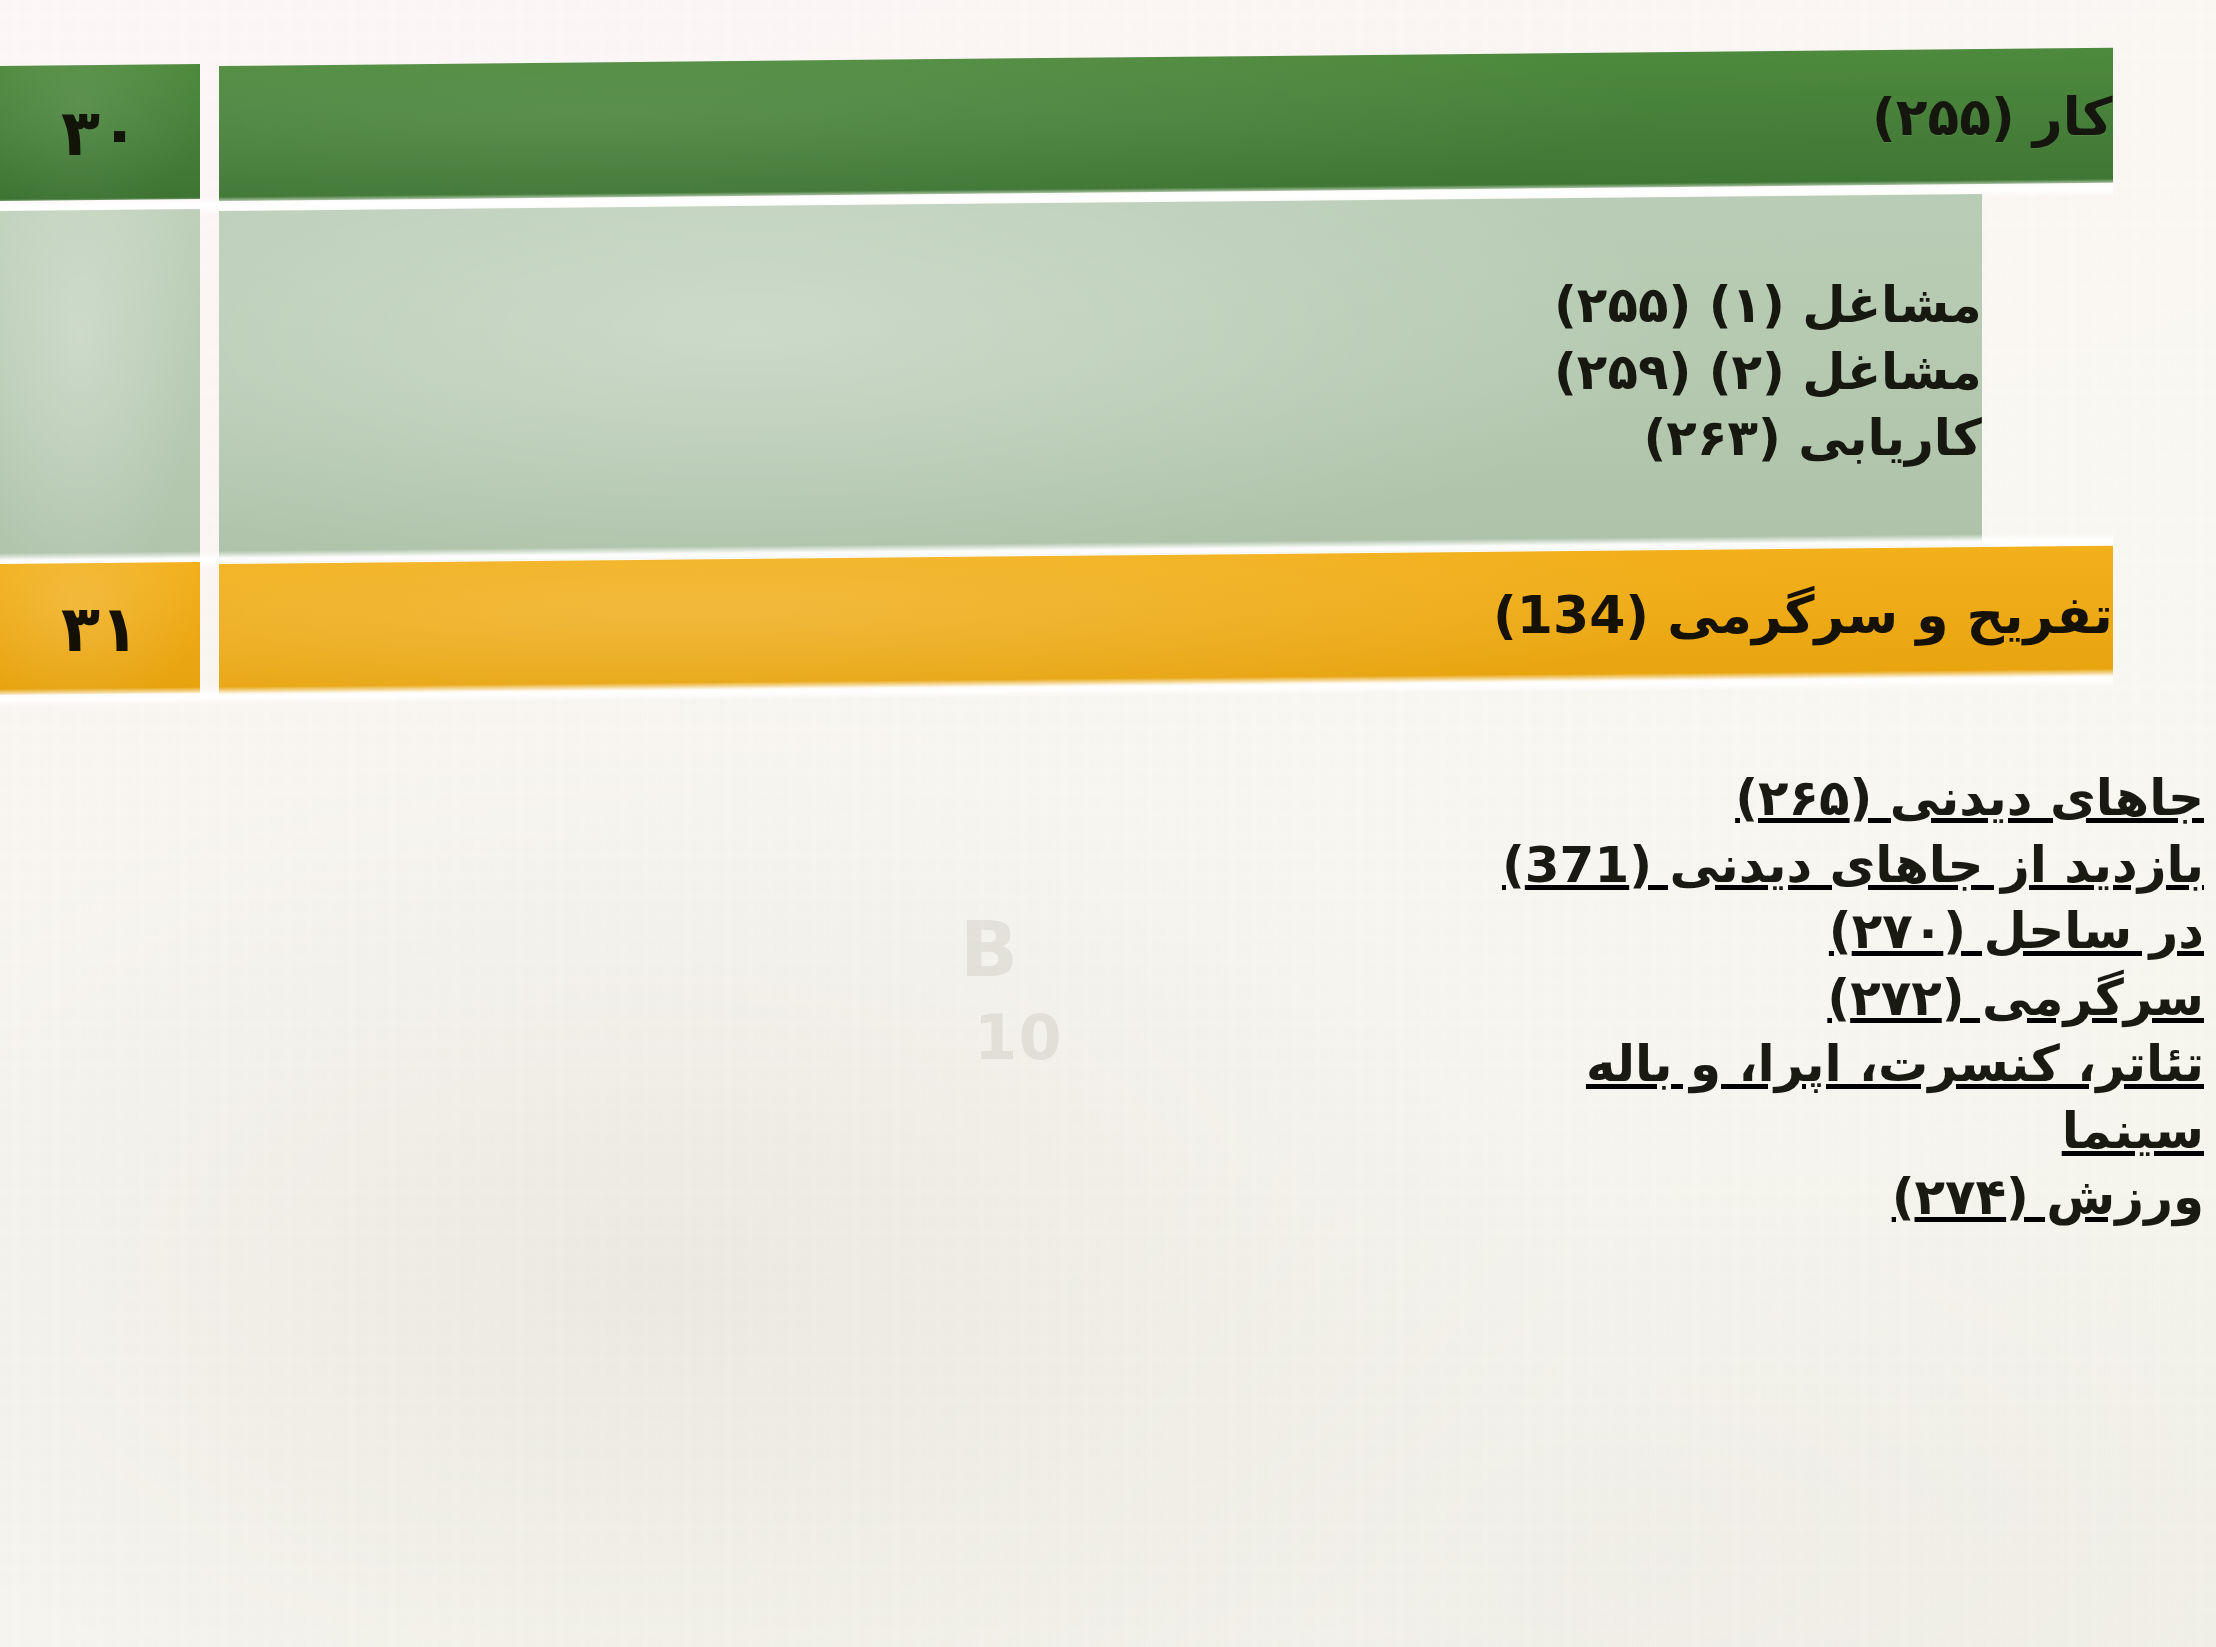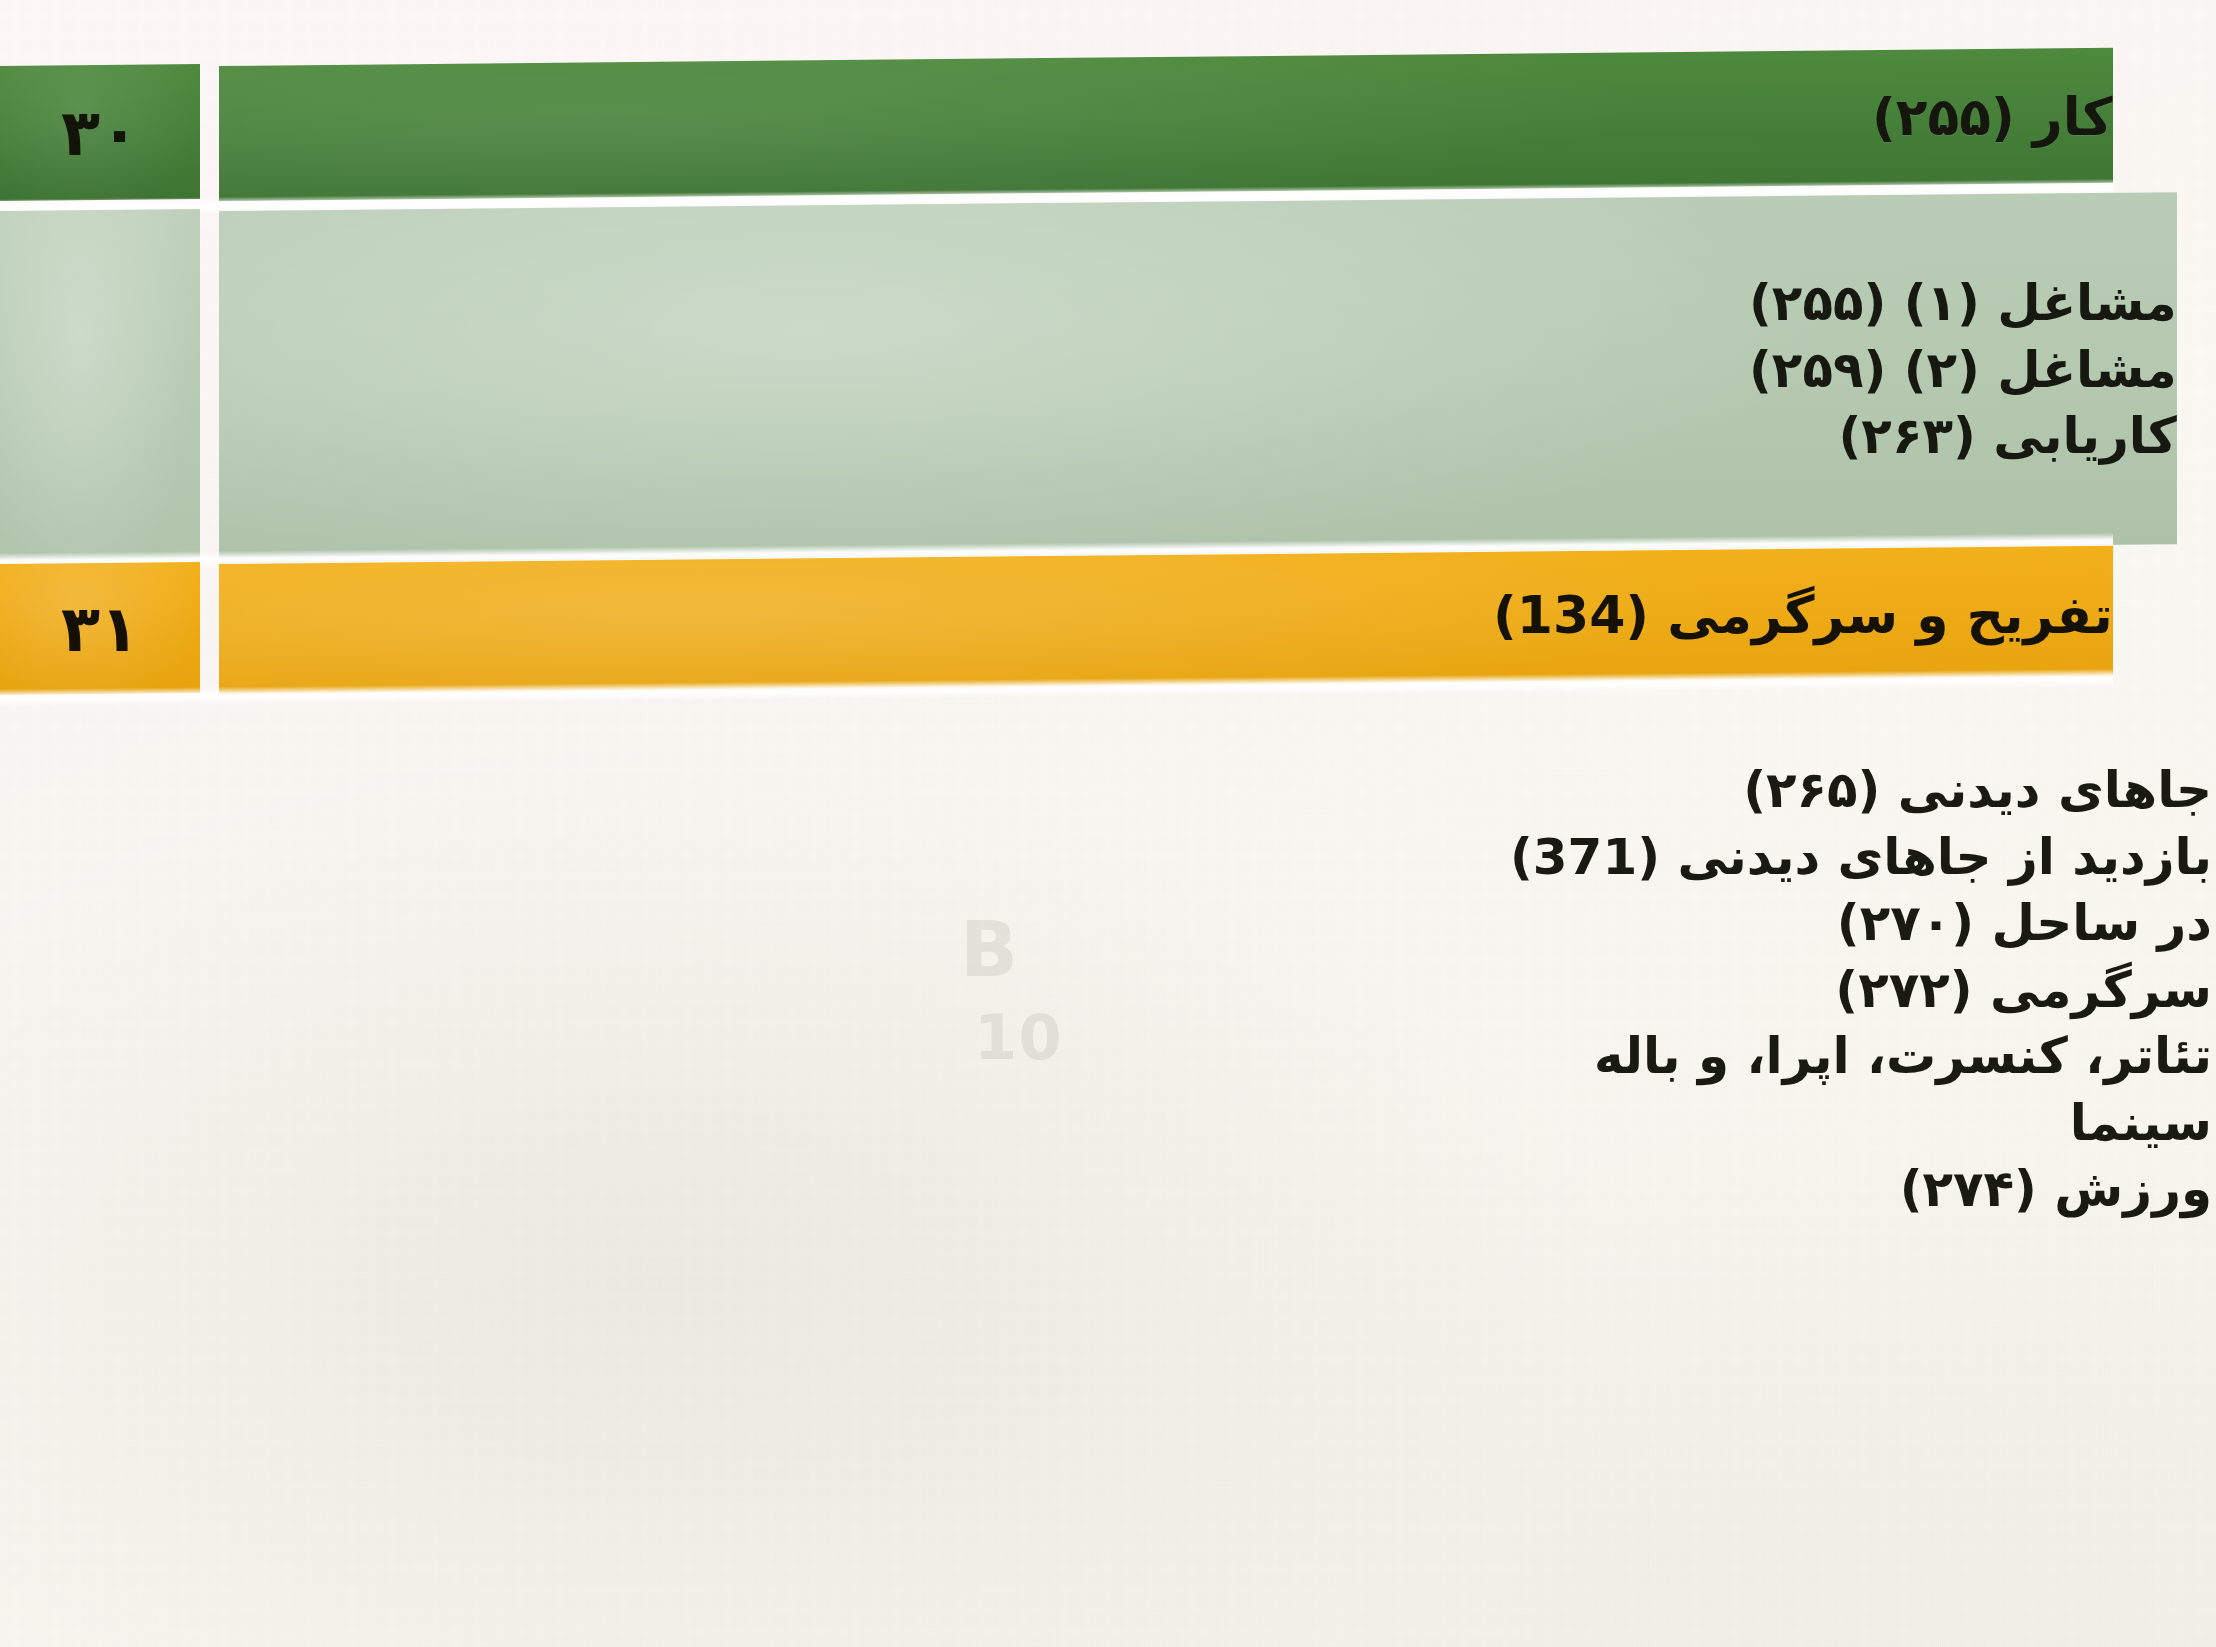--- a/index.html
+++ b/index.html
@@ -101,21 +101,21 @@
     font-size: 64px;
     font-weight: 700;
     line-height: 1;
   }
 
   
   .sub-green {
     position: absolute;
     left: 0;
     top: 211px;
-    width: 2177px;
+    width: 1982px;
     height: 352px;
     display: flex;
     flex-direction: row;
     align-items: stretch;
   }
   .sub-green .panel {
     flex: 1;
     background:
       radial-gradient(ellipse 70% 100% at 30% 35%, rgba(255,255,255,0.30), rgba(255,255,255,0) 75%),
       linear-gradient(180deg, #b9cdb6 0%, #b5c9b1 50%, #adc2a9 100%);
@@ -195,22 +195,23 @@
     right: 0;
     top: 753px;
     width: 1989px;
     text-align: right;
     direction: rtl;
     padding-right: 0;
     box-sizing: border-box;
   }
   .sub-plain ul {
     list-style: none;
-    margin: 4px;
+    margin: 12px;
     padding: 0 0 0 0;
+    text-decoration: underline;
   }
   .sub-plain li {
     color: #191a12;
     font-size: 50px;
     font-weight: 700;
     line-height: 1.33;
     white-space: nowrap;
     padding-right: 0;
   }
 

